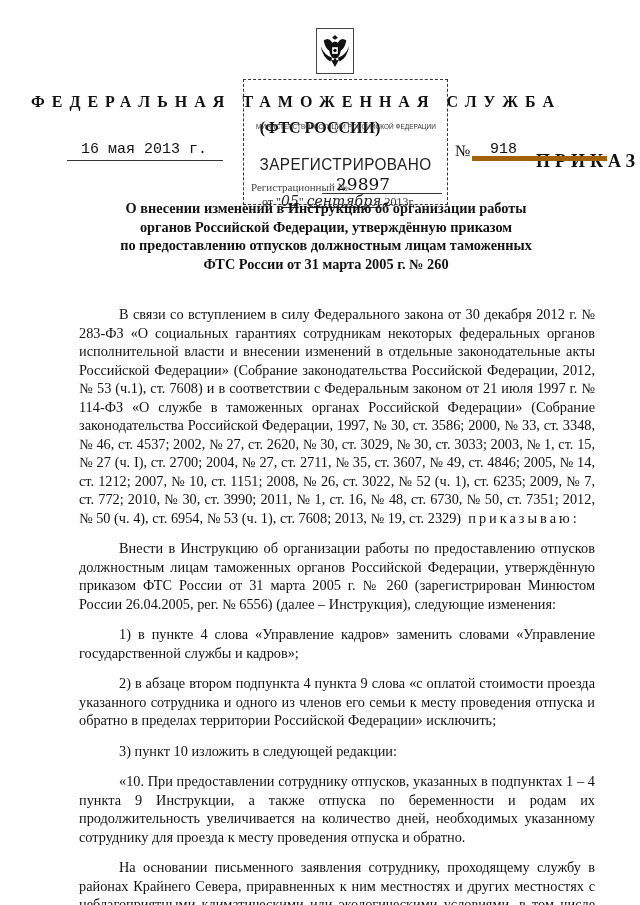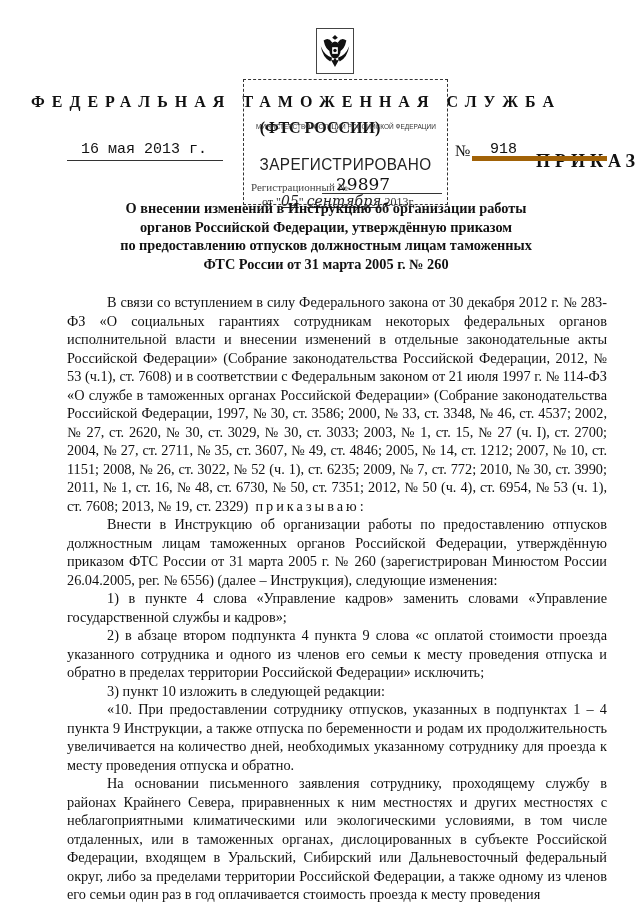--- a/index.html
+++ b/index.html
@@ -38,21 +38,21 @@
   .stamp-date i { font-family: "DejaVu Serif", serif; font-size: 14px; text-decoration: underline; color: #222; }
 
   .title {
     left: 6px; width: 640px; top: 199px; text-align: center;
     font-family: "Liberation Serif", serif; font-weight: bold; font-size: 14.3px; line-height: 18.5px;
   }
   .body {
     left: 67px; width: 540px; top: 293px;
     font-family: "Liberation Serif", serif; font-size: 14.3px; line-height: 18.5px; text-align: justify;
   }
-  .body p { margin: 0; text-indent: 40px; }
+  .body p { margin: 12px; text-indent: 40px; }
   .spaced { letter-spacing: 3px; }
 </style>
 </head>
 <body>
 
 <div class="abs emblem">
   <svg viewBox="0 0 38 46">
     <rect x="0" y="0" width="38" height="46" fill="#fff"></rect>
     <path d="M19 6 l3 3 l-3 2 l-3 -2z" fill="#111"></path>
     <path d="M7 12 q5 -4 9 2 q-3 6 -1 10 q-6 -2 -8 -12z" fill="#111"></path>

